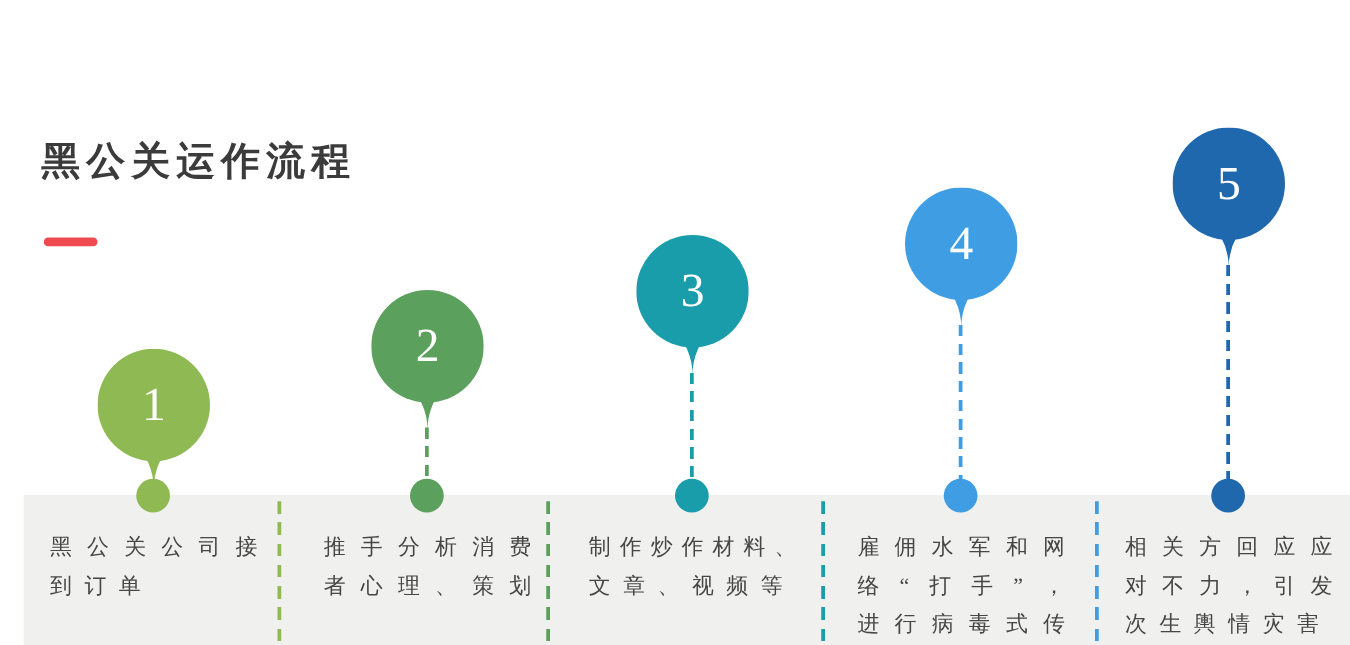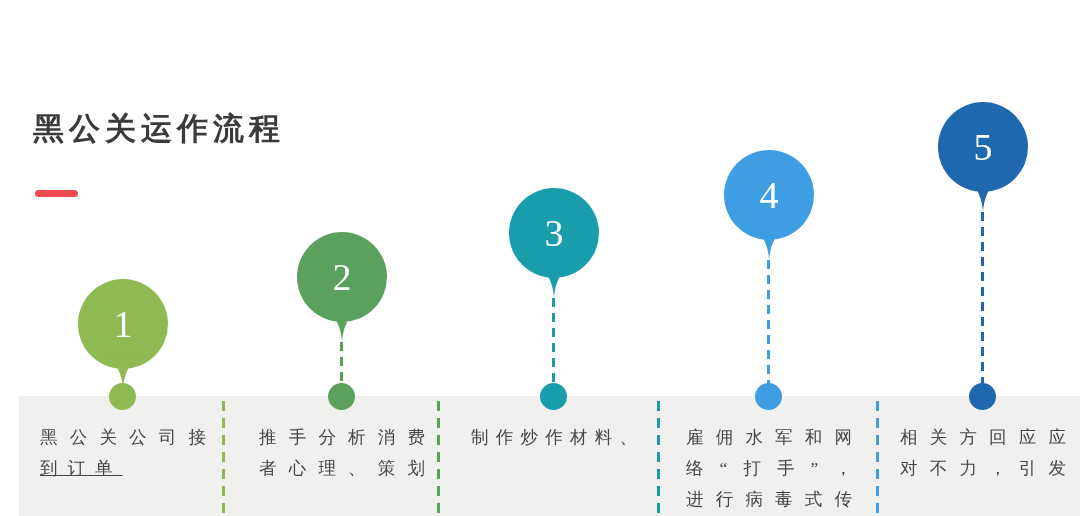--- a/index.html
+++ b/index.html
@@ -49,21 +49,21 @@
   .dot{
     position:absolute;left:69px;top:339px;width:27px;height:27px;border-radius:50%;
     background:var(--c);
   }
   .desc{
     position:absolute;left:0;top:378px;width:166px;
     font-size:17.5px;color:#464646;
   }
   .ln{height:31px;line-height:31px;white-space:nowrap;}
   .j{display:flex;justify-content:space-between;}
-  .last{letter-spacing:10px;text-decoration:underline;}
+  .last{letter-spacing:10px;}
 </style>
 </head>
 <body>
 
 <div class="canvas">
 
   <h1 class="title">黑公关运作流程</h1>
   <div class="accent" style="background: rgb(238, 74, 80);"></div>
 
   <div class="band" style="background: rgb(240, 240, 239);"></div>
@@ -138,20 +138,21 @@
     <div class="desc">
       <div class="ln j">
           <span>制</span>
           <span>作</span>
           <span>炒</span>
           <span>作</span>
           <span>材</span>
           <span>料</span>
           <span>、</span>
         </div>
+      <div class="ln last">文章、视频等</div>
     </div>
   </div>
 
   <div class="step s4" style="--c: #3f9de4;">
     <div class="balloon">
       <svg viewBox="0 0 90 112" aria-hidden="true">
         <circle cx="45" cy="45" r="45"></circle>
         <path d="M27,72 Q45,90 45,112 Q45,90 63,72 Q45,84 27,72 Z"></path>
       </svg>
       <div class="num">4</div>
@@ -207,16 +208,17 @@
           <span>应</span>
         </div>
       <div class="ln j">
           <span>对</span>
           <span>不</span>
           <span>力</span>
           <span>，</span>
           <span>引</span>
           <span>发</span>
         </div>
+      <div class="ln last">次生輿情灾害</div>
     </div>
   </div>
 
 </div>
 
 </body></html>

